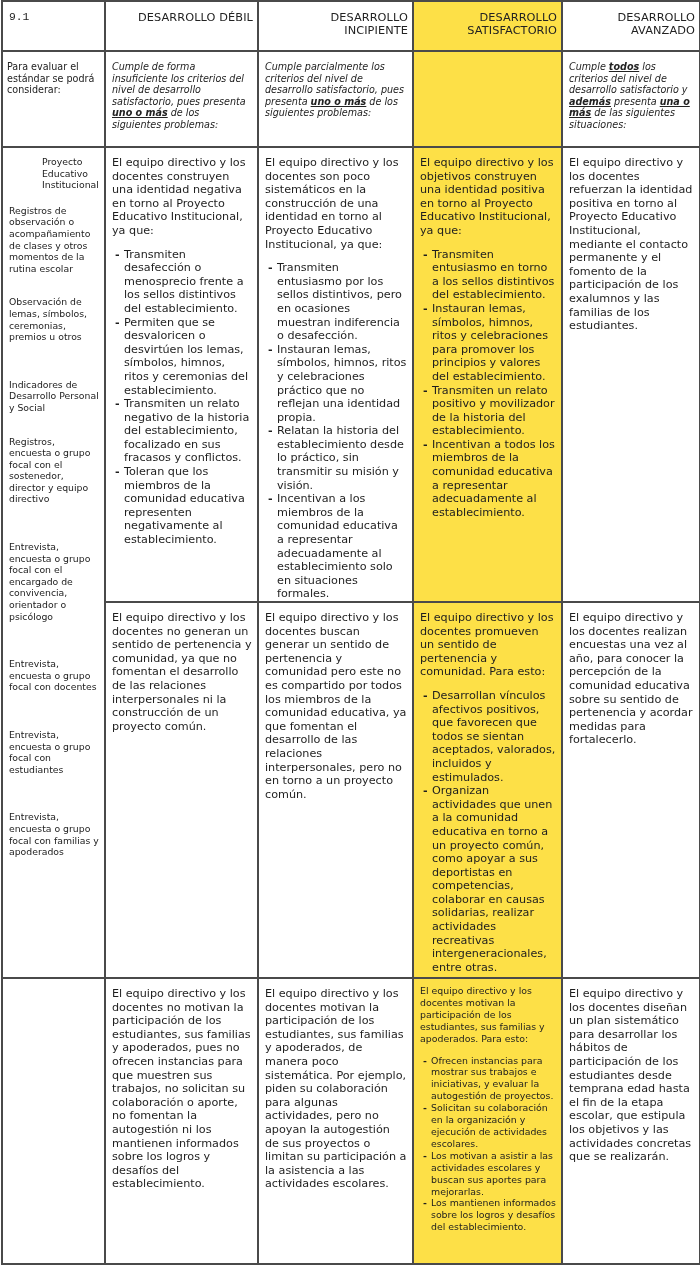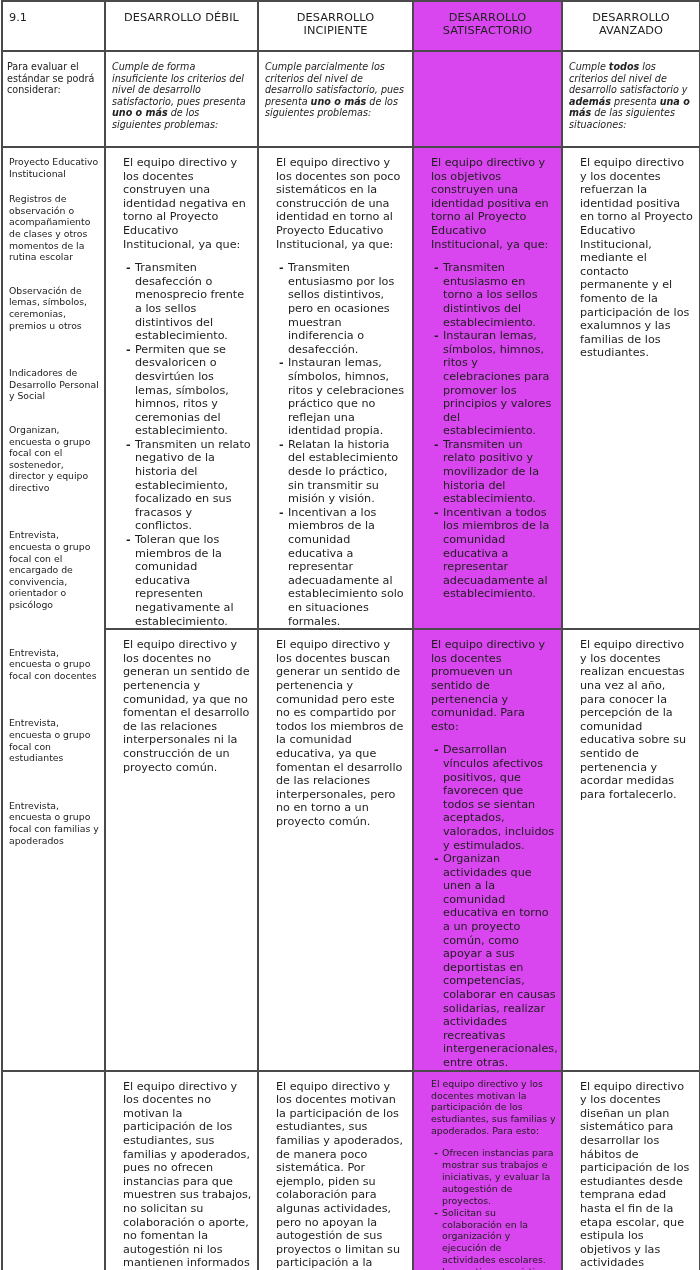--- a/index.html
+++ b/index.html
@@ -14,36 +14,36 @@
     border: 2px solid #4a4a4a;
     vertical-align: top;
     padding: 0;
     overflow: hidden;
   }
   col.c0 { width: 103px; }
   col.c1 { width: 153px; }
   col.c2 { width: 155px; }
   col.c3 { width: 149px; }
   col.c4 { width: 138px; }
-  .shade { background: #d946ef; }
+  .shade { background: #fde047; }
   tr.head td { height: 48px; }
-  .head-text { font-size: 11.3px; text-align: center; line-height: 13px; padding: 9px 4px 0 4px; letter-spacing: 0.1px; color: #222; }
-  .head-id { font-size: 11.3px; padding: 9px 6px 0 6px; color: #222; }
+  .head-text { font-size: 11.3px; text-align: right; line-height: 13px; padding: 9px 4px 0 4px; letter-spacing: 0.1px; color: #222; }
+  .head-id { font-size: 11.3px; padding: 9px 6px 0 6px; color: #222; font-family: Liberation Mono, monospace; }
   tr.intro td { height: 94px; }
   .intro-text { font-size: 9.6px; line-height: 11.6px; font-style: italic; padding: 9px 6px 0 6px; color: #222; }
-  .intro-text b { font-weight: bold; }
+  .intro-text b { font-weight: bold; text-decoration: underline; }
   .intro-left { font-size: 9.6px; line-height: 11.6px; padding: 9px 6px 0 4px; color: #222; }
   tr.r1 td { height: 444px; }
   tr.r2 td { height: 374px; }
   tr.r3 td { height: 284px; }
   .src { font-size: 9.3px; line-height: 11.6px; padding: 8px 4px 0 6px; color: #222; }
   .src .item { margin-bottom: 22px; }
-  .src .item.gap-s { margin-bottom: 14px; }
+  .src .item.gap-s { margin-bottom: 14px; margin-left: 33px; }
   .src .item.gap-l { margin-bottom: 36px; }
-  .cell { font-size: 11.2px; line-height: 13.6px; padding: 8px 5px 0 6px; color: #1e1e1e; margin-left: 11px; }
+  .cell { font-size: 11.2px; line-height: 13.6px; padding: 8px 5px 0 6px; color: #1e1e1e; }
   .cell.small { font-size: 9.4px; line-height: 11.9px; padding-top: 6px; }
   .cell .lead { margin-bottom: 10px; }
   .cell ul { list-style: none; margin: 0; padding: 0; }
   .cell li { position: relative; padding-left: 12px; }
   .cell li::before { content: "-"; position: absolute; left: 3px; top: 0; font-weight: bold; }
   .cell.small li { padding-left: 11px; }
 </style>
 </head>
 <body>
 
@@ -93,21 +93,21 @@
     </td>
   </tr>
 
   <tr class="r1">
     <td rowspan="2">
       <div class="src">
         <div class="item gap-s">Proyecto Educativo Institucional</div>
         <div class="item">Registros de observación o acompañamiento de clases y otros momentos de la rutina escolar</div>
         <div class="item gap-l">Observación de lemas, símbolos, ceremonias, premios u otros</div>
         <div class="item">Indicadores de Desarrollo Personal y Social</div>
-        <div class="item gap-l">Organizan, encuesta o grupo focal con el sostenedor, director y equipo directivo</div>
+        <div class="item gap-l">Registros, encuesta o grupo focal con el sostenedor, director y equipo directivo</div>
         <div class="item gap-l">Entrevista, encuesta o grupo focal con el encargado de convivencia, orientador o psicólogo</div>
         <div class="item gap-l">Entrevista, encuesta o grupo focal con docentes</div>
         <div class="item gap-l">Entrevista, encuesta o grupo focal con estudiantes</div>
         <div class="item">Entrevista, encuesta o grupo focal con familias y apoderados</div>
       </div>
     </td>
     <td>
           <div class="cell">
             <div class="lead">El equipo directivo y los docentes construyen una identidad negativa en torno al Proyecto Educativo Institucional, ya que:</div>
             <ul>

